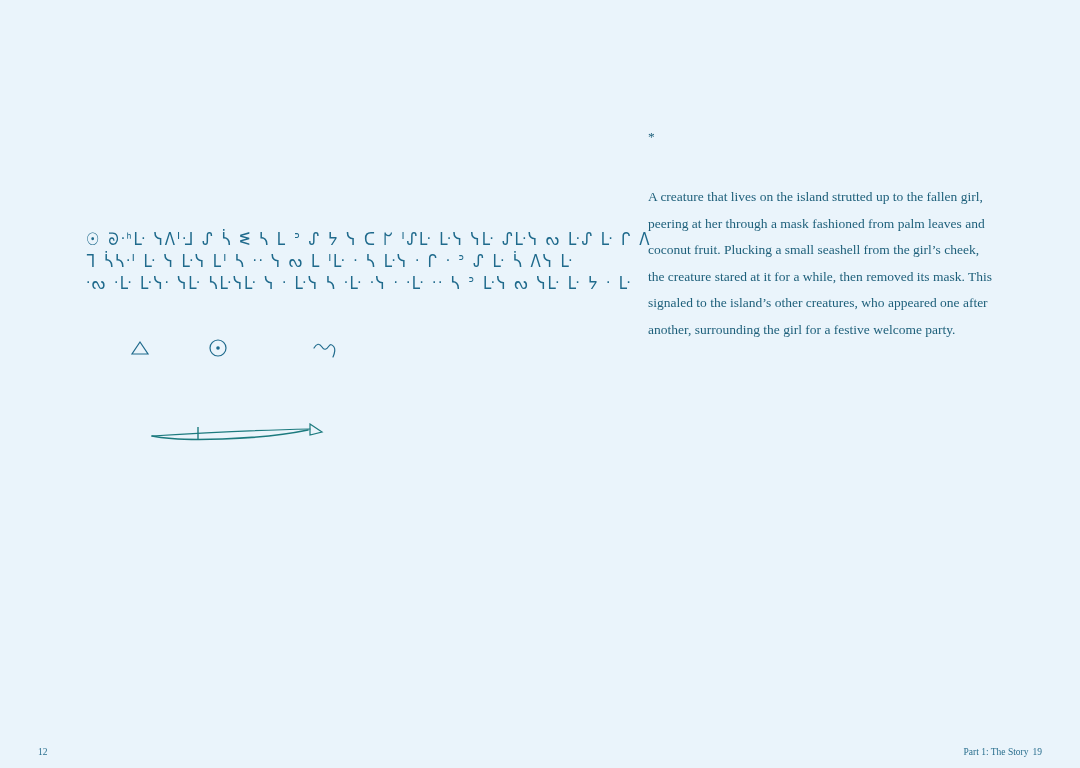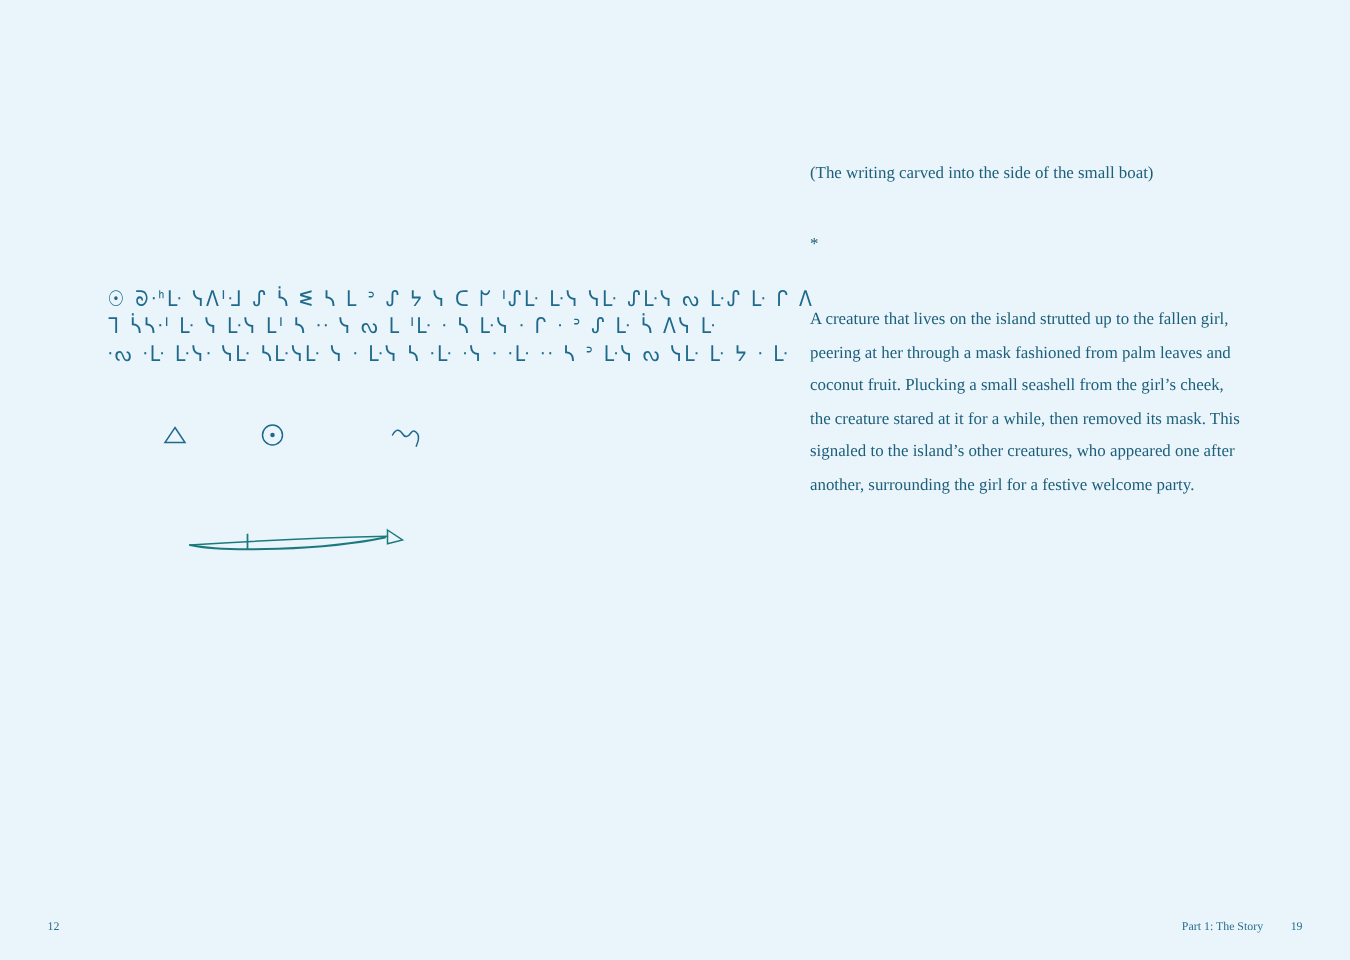--- a/index.html
+++ b/index.html
@@ -86,28 +86,28 @@
     font-size: 13.5px;
     line-height: 26.5px;
     margin: 0 0 27px 0;
     color: #1d5f7a;
   }
   .para:last-child { margin-bottom: 13px; }
 
   
   .folio {
     position: absolute;
-    bottom: 21px;
+    bottom: 11px;
     font-size: 9.5px;
     color: #2a6f8e;
     font-family: "Liberation Serif", serif;
     margin-top: 16px;
   }
   .folio-left { left: 38px; }
-  .folio-right { right: 38px; display: flex; gap: 22px; align-items: baseline; }
+  .folio-right { right: 38px; display: flex; gap: 4px; align-items: baseline; }
   .running-head { font-size: 9.5px; color: #2a6f8e; }
 </style>
 </head>
 <body>
 
 <div class="spread">
 
   <div class="page page-left">
 
     <div class="script-block">
@@ -142,21 +142,20 @@
         <line x1="58" y1="17" x2="58" y2="30" stroke="#1c7a7e" stroke-width="1.4"></line>
         <path d="M170 14 L182 22 L170 25 Z" fill="none" stroke="#1c7a7e" stroke-width="1.2"></path>
       </svg>
     </div>
 
     <div class="folio folio-left">12</div>
   </div>
 
   <div class="page page-right">
     <div class="text-col">
-      <p class="caption">(The writing carved into the side of the small boat)</p>
       <p class="asterisk">*</p>
       <p class="para">A creature that lives on the island strutted up to the fallen girl, peering at her through a mask fashioned from palm leaves and coconut fruit. Plucking a small seashell from the girl’s cheek, the creature stared at it for a while, then removed its mask. This signaled to the island’s other creatures, who appeared one after another, surrounding the girl for a festive welcome party.</p>
     </div>
 
     <div class="folio folio-right">
       <span class="running-head">Part 1: The Story</span>
       <span>19</span>
     </div>
   </div>
 

